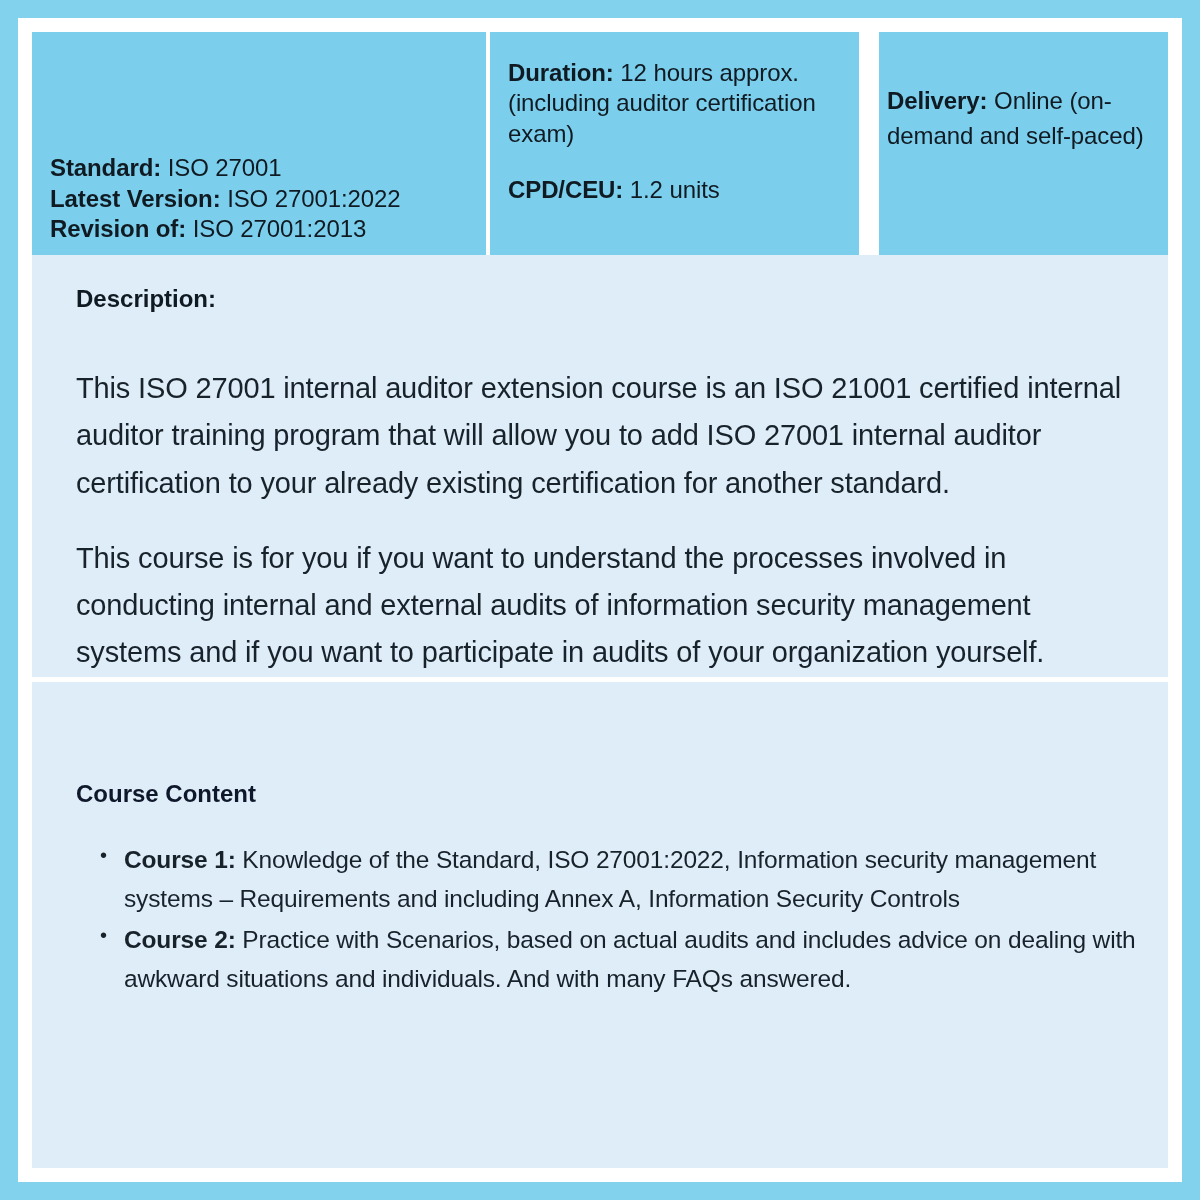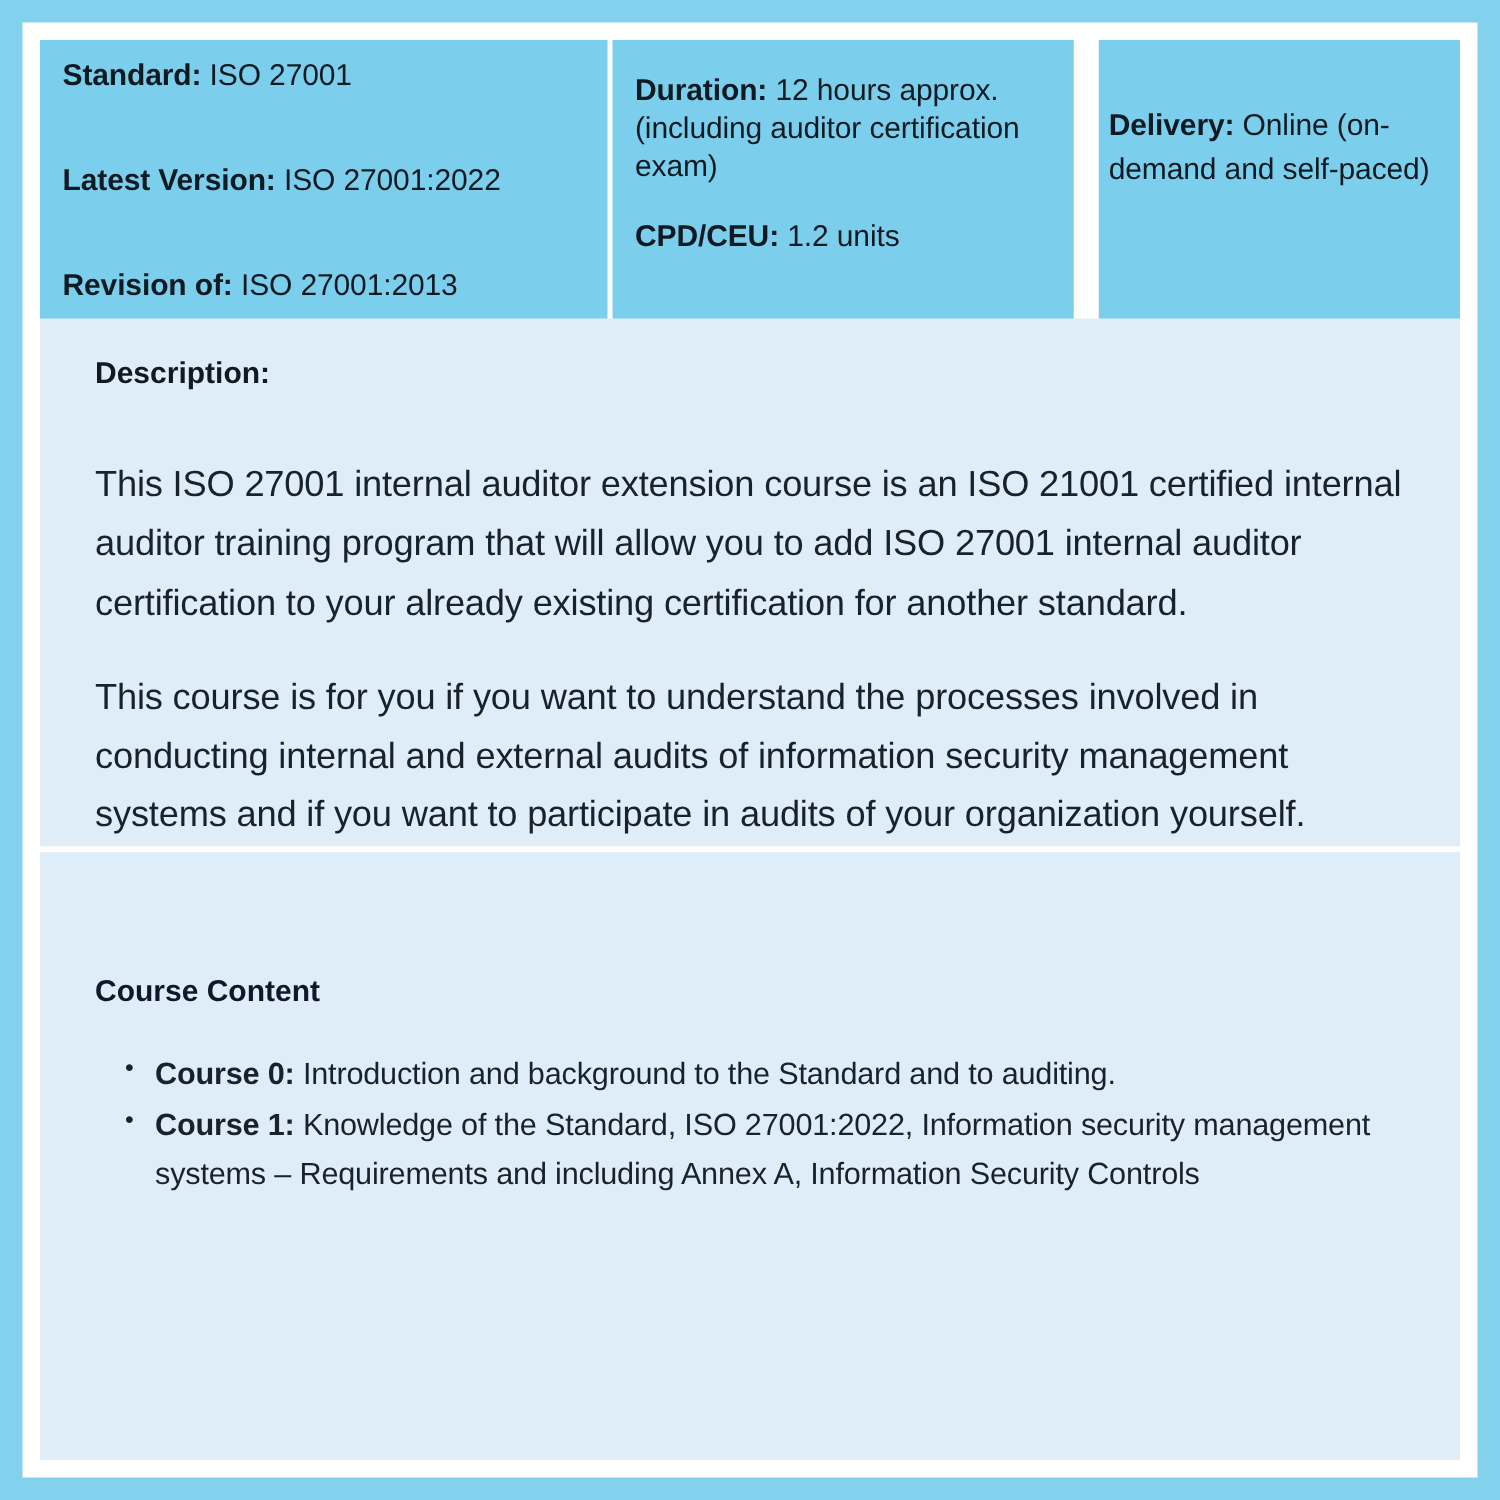--- a/index.html
+++ b/index.html
@@ -43,21 +43,21 @@
   }
   .spec-cell {
     background: #7ccfec;
     padding: 14px 14px 10px 18px;
     box-sizing: border-box;
     display: flex;
     flex-direction: column;
     justify-content: center;
     color: #15202b;
   }
-  .spec-cell.c1 { flex: 0 0 454px; justify-content: space-between; }
+  .spec-cell.c1 { flex: 0 0 454px; justify-content: flex-end; }
   .spec-cell.c2 { flex: 0 0 369px; margin-left: 4px; justify-content: flex-start; padding-top: 26px; }
   .spec-cell.c3 { flex: 1 1 auto; margin-left: 20px; justify-content: flex-start; padding-top: 52px; padding-left: 8px; }
 
   .spec-line {
     font-size: 24px;
     line-height: 1.28;
     color: #101a22;
     letter-spacing: -0.1px;
   }
   .spec-line b { font-weight: bold; }
@@ -173,24 +173,24 @@
     <div class="desc-block">
       <div class="desc-heading">Description:</div>
       <p class="desc-para first">This ISO 27001 internal auditor extension course is an ISO 21001 certified internal auditor training program that will allow you to add ISO 27001 internal auditor certification to your already existing certification for another standard.</p>
       <p class="desc-para second">This course is for you if you want to understand the processes involved in conducting internal and external audits of information security management systems and if you want to participate in audits of your organization yourself.</p>
     </div>
 
     <div class="content-block">
       <div class="content-heading">Course Content</div>
       <ul class="content-list">
         <li>
-          <b>Course 0:</b>
-          <span>Introduction and background to the Standard and to auditing.</span>
+          <b>Course 1:</b>
+          <span>Knowledge of the Standard, ISO 27001:2022, Information security management systems – Requirements and including Annex A, Information Security Controls</span>
         </li>
         <li>
-          <b>Course 1:</b>
-          <span>Knowledge of the Standard, ISO 27001:2022, Information security management systems – Requirements and including Annex A, Information Security Controls</span>
+          <b>Course 2:</b>
+          <span>Practice with Scenarios, based on actual audits and includes advice on dealing with awkward situations and individuals. And with many FAQs answered.</span>
         </li>
       </ul>
     </div>
 
   </div>
 </div>
 
 </body></html>

